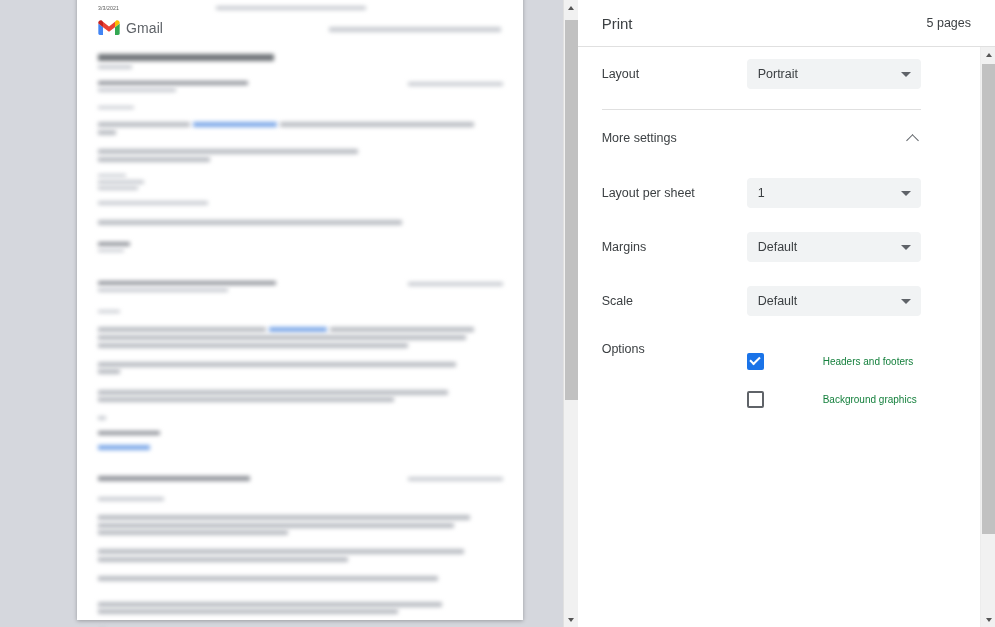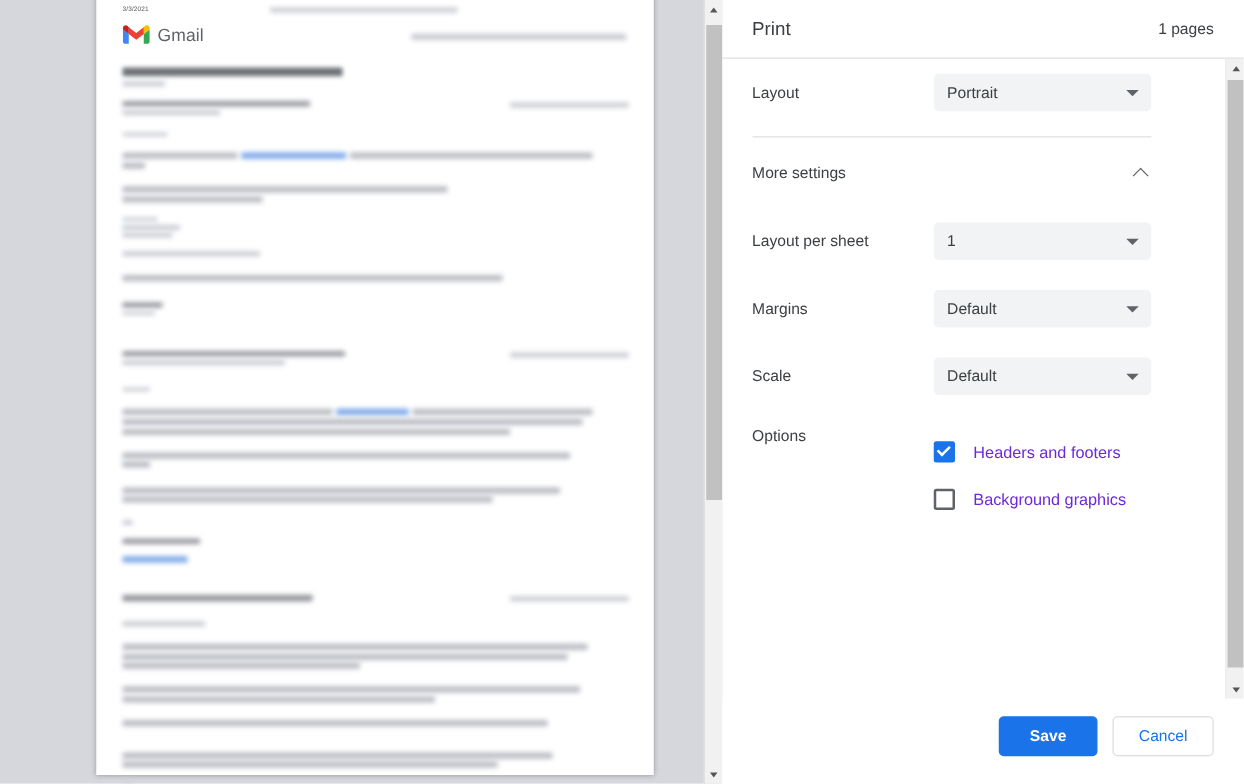--- a/index.html
+++ b/index.html
@@ -160,21 +160,21 @@
   .check-item { display: flex; align-items: center; height: 38px; cursor: pointer; }
   .cbox {
     width: 17px; height: 17px; min-width: 17px;
     border-radius: 2px;
     margin-right: 15px;
     display: flex; align-items: center; justify-content: center;
   }
   .cbox.checked { background: #1a73e8; border: none; }
   .cbox.unchecked { background: #fff; border: 2px solid #5f6368; }
   .cmark { width: 10px; height: 6px; border-left: 2px solid #fff; border-bottom: 2px solid #fff; transform: rotate(-45deg) translate(1px,-1px); }
-  .check-label { font-size: 13px; color: #6d28d9; }
+  .check-label { font-size: 10px; color: #15803d; margin-left: 44px; }
 
   
   .pn-scroll {
     position: absolute; right: 0; top: 0;
     width: 15px; height: 100%;
     background: #f1f1f1;
     border-left: 1px solid #ececec;
   }
   .pn-arrow { position: absolute; left: 0; width: 15px; height: 15px; display: flex; align-items: center; justify-content: center; }
   .pn-arrow.up { top: 0; }
@@ -348,21 +348,21 @@
       <div class="pv-arrow down">
           <span class="tri down"></span>
         </div>
     </div>
   </div>
 
   <div class="print-panel">
 
     <div class="panel-header">
       <span class="panel-title">Print</span>
-      <span class="panel-pages">1 pages</span>
+      <span class="panel-pages">5 pages</span>
     </div>
 
     <div class="panel-scrollregion">
       <div class="panel-content">
 
 
         <div class="setting-row">
           <span class="setting-label">Layout</span>
           <div class="select">
             <span>Portrait</span>
@@ -424,19 +424,15 @@
         <div class="pn-arrow up">
             <span class="tri up"></span>
           </div>
         <div class="pn-thumb"></div>
         <div class="pn-arrow down">
             <span class="tri down"></span>
           </div>
       </div>
     </div>
 
-    <div class="panel-footer">
-      <div class="btn btn-save">Save</div>
-      <div class="btn btn-cancel">Cancel</div>
-    </div>
 
   </div>
 </div>
 
 </body></html>

